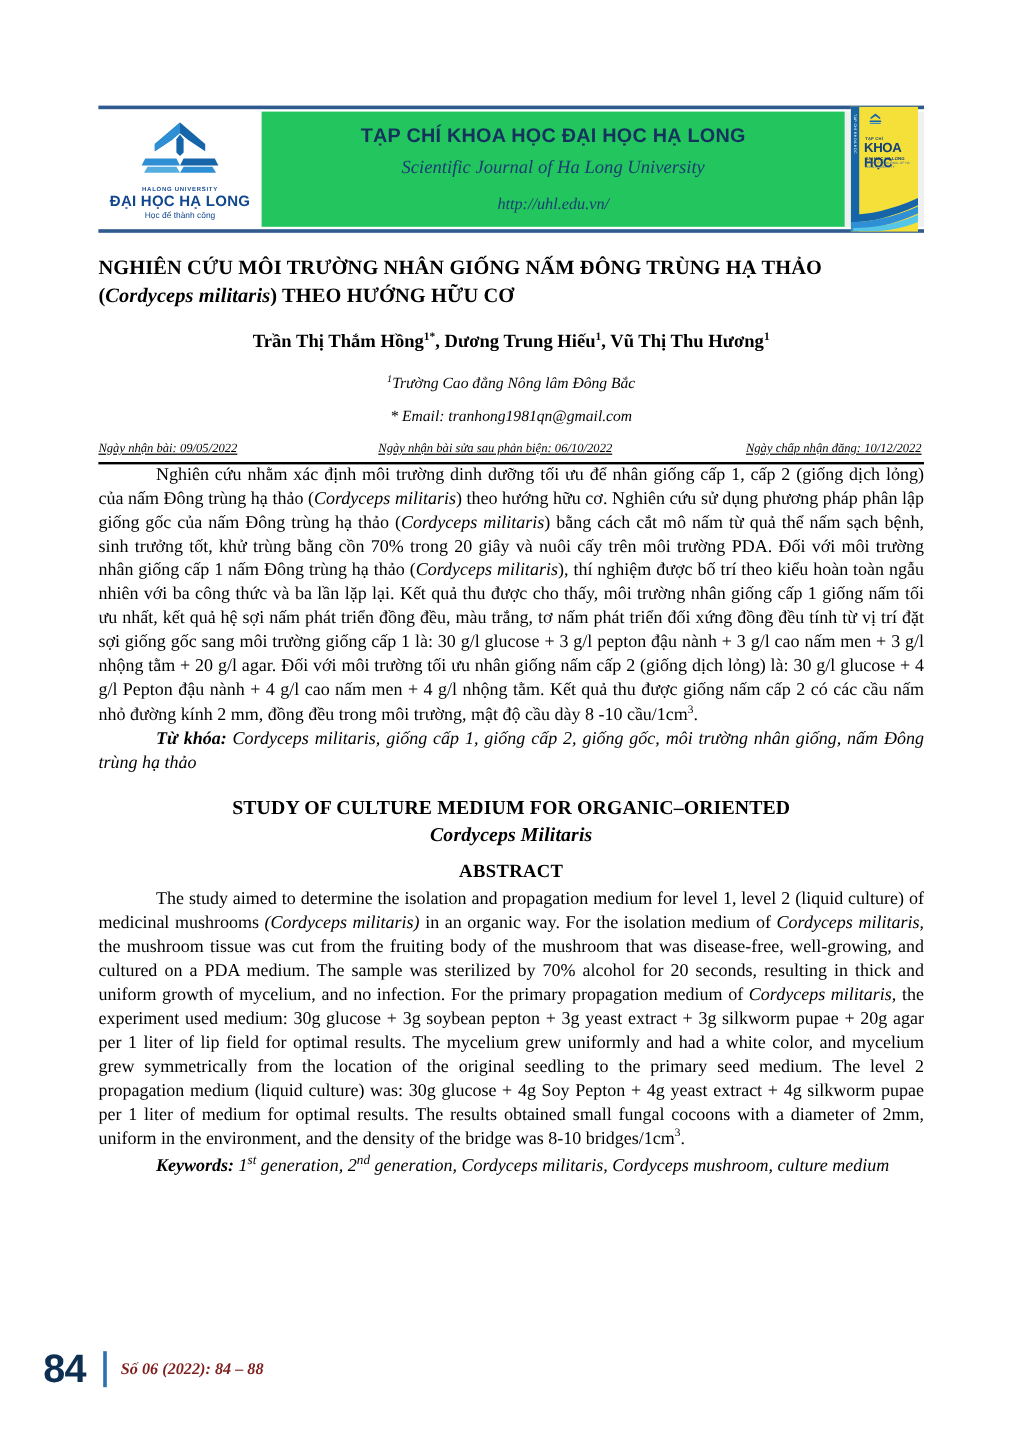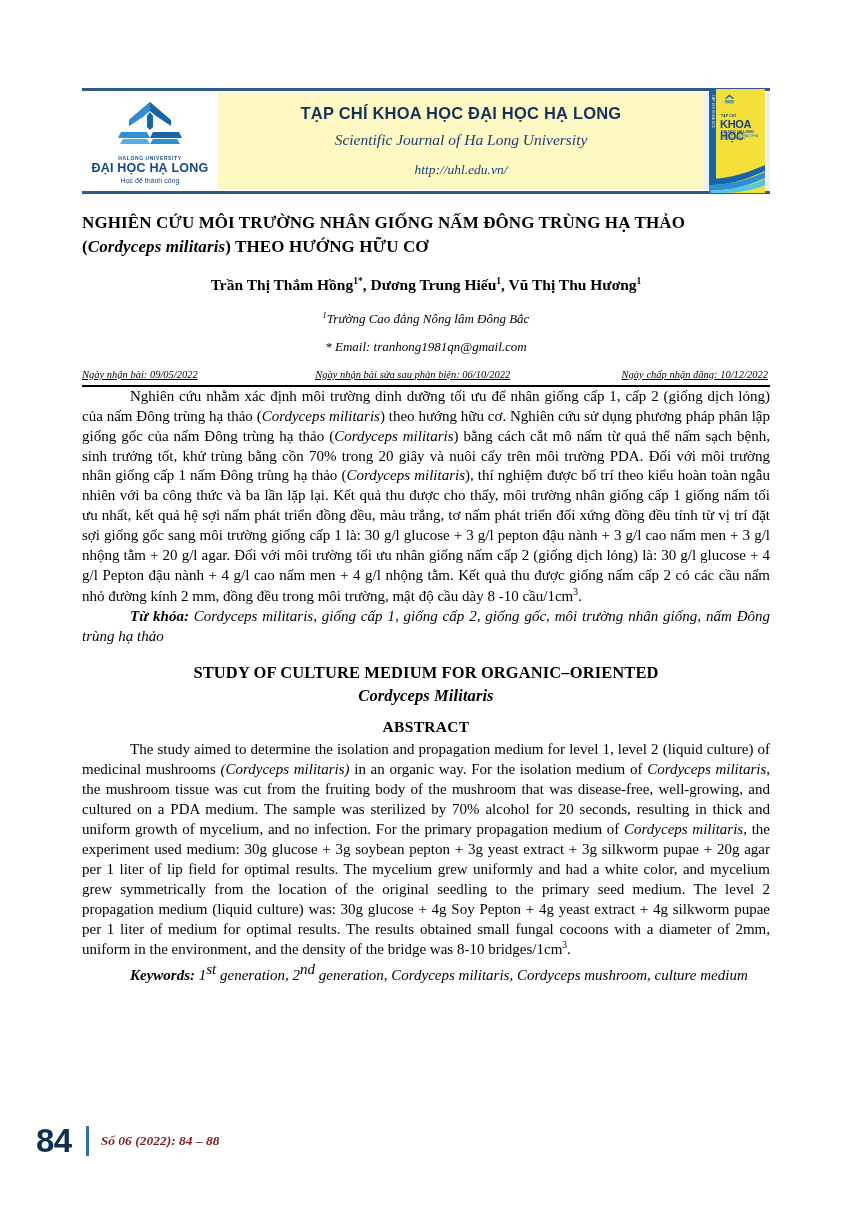--- a/index.html
+++ b/index.html
@@ -79,21 +79,21 @@
   }
   .logo-motto {
     font-family: "Liberation Sans", sans-serif;
     font-size: 7px;
     color: #11478c;
     margin-top: 1px;
   }
 
   .title-cell {
     flex: 1 1 auto;
-    background: #fef9c3;
+    background: #22c55e;
     display: flex;
     flex-direction: column;
     align-items: center;
     justify-content: center;
     text-align: center;
   }
   .journal-title-vi {
     font-family: "Liberation Sans", sans-serif;
     font-size: 16.5px;
     font-weight: bold;
@@ -272,21 +272,21 @@
   p.body em { font-style: italic; }
   p.kw {
     font-size: 15px;
     line-height: 1.33;
     text-align: justify;
     margin: 0;
     text-indent: 48px;
     font-style: italic;
   }
   p.kw b { font-weight: bold; font-style: italic; }
-  p.kw sup { font-size: 15px; vertical-align: super; font-style: italic; }
+  p.kw sup { font-size: 11px; vertical-align: super; font-style: italic; }
   sup.cube { font-size: 9.5px; vertical-align: super; }
 
   .en-title {
     text-align: center;
     font-weight: bold;
     font-size: 16.5px;
     margin-top: 14px;
     line-height: 1.4;
     letter-spacing: 0.1px;
   }

